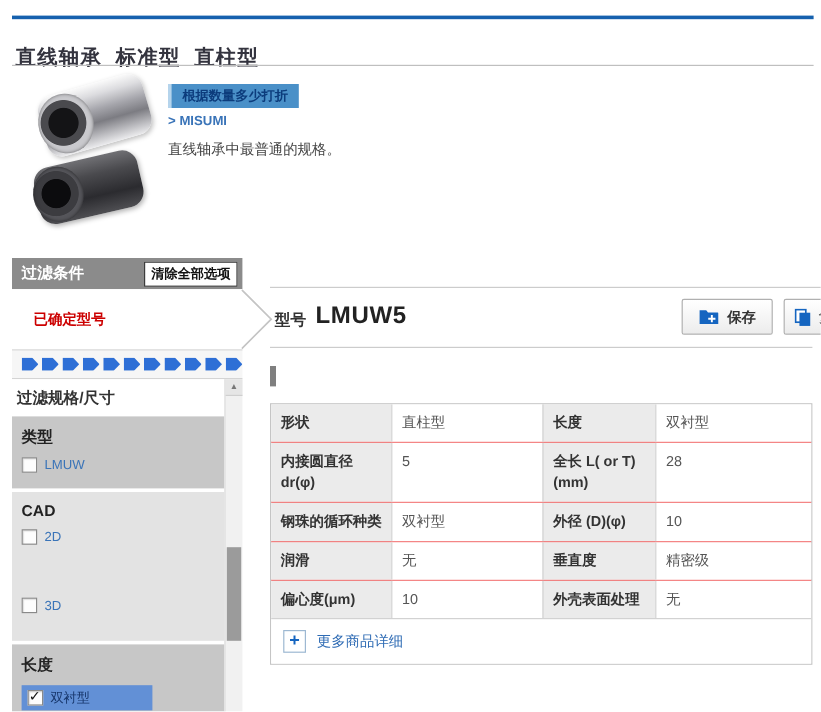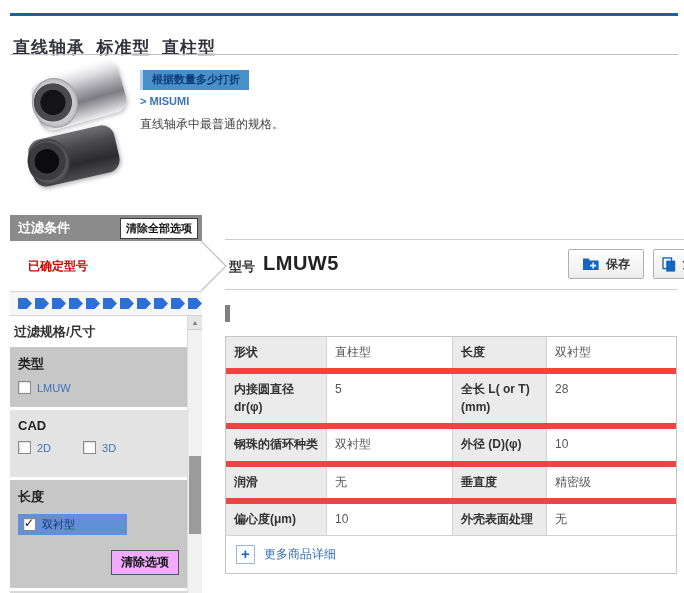--- a/index.html
+++ b/index.html
@@ -48,21 +48,21 @@
   .flow-arrow{width:14px;height:11px;background:#2e6fd6;flex:none;
               clip-path:polygon(0 0,62% 0,100% 50%,62% 100%,0 100%);}
   .sb-scroll{position:relative;height:278px;background:#fff;padding-right:15px;box-sizing:border-box;}
   .sb-heading{font-size:13px;font-weight:bold;color:#333;padding:7px 0 6px 4px;}
   .sb-block{padding:8px 8px 13px 8px;margin-bottom:3px;}
   .bg-dark{background:#c7c7c7;}
   .bg-light{background:#e3e3e3;}
   .bg-mid{background:#d8d8d8;}
   .sb-block-header{font-weight:bold;font-size:13px;color:#222;margin-bottom:8px;}
   .option-row{display:flex;align-items:center;gap:6px;font-size:11px;}
-  .cad-options{display:flex;gap:32px;padding-bottom:10px;}
+  .cad-options{display:flex;gap:44px;padding-bottom:10px;flex-direction:column;}
   .cb{width:11px;height:11px;background:#fdfdfd;border:1px solid #8a8a8a;position:relative;flex:none;
       box-shadow:inset 1px 1px 1px rgba(0,0,0,.12);cursor:pointer;}
   .cb.checked::after{content:"✓";position:absolute;left:0;top:-3px;font-size:12px;font-weight:bold;color:#111;}
   .opt-label{color:#3a74b8;cursor:pointer;}
   .selected-row{background:#6290d6;padding:3px 5px;display:flex;align-items:center;gap:6px;font-size:11px;}
   .sel-length{width:99px;}
   .sel-length .sel-label{color:#17366b;}
   .clear-btn-row{text-align:right;margin-top:15px;}
   .clear-btn{background:#f0abfc;border:1px solid #555;font-size:12px;font-weight:bold;color:#111;
              padding:3px 9px;cursor:pointer;font-family:inherit;}
@@ -81,21 +81,21 @@
            border-radius:2px;display:flex;align-items:center;justify-content:center;gap:7px;
            font-size:12px;font-weight:bold;color:#333;cursor:pointer;font-family:inherit;box-sizing:border-box;}
   .act-btn.copy{width:62px;}
   .main-divider{height:1px;background:#ccc;width:452px;}
   .section-head{margin-top:15px;display:flex;align-items:center;gap:8px;}
   .section-bar{width:5px;height:17px;background:#7f7f7f;}
   .section-title{font-size:13px;font-weight:bold;color:#333;}
 
   .spec-table{margin-top:14px;border:1px solid #c5c5c5;width:452px;box-sizing:border-box;background:#fff;}
   .trow{display:grid;grid-template-columns:100px 126px 94px 130px;}
-  .trow + .trow{border-top:6px solid #ef4444;}
+  .trow + .trow{border-top:1px solid #ef4444;}
   .tcell{padding:7px 8px;font-size:12px;line-height:1.45;box-sizing:border-box;}
   .tcell + .tcell{border-left:1px solid #d2d2d2;}
   .tlabel{background:#ebebeb;font-weight:bold;color:#333;}
   .tvalue{background:#fff;color:#555;}
   .more-row{border-top:1px solid #d2d2d2;padding:9px 10px;display:flex;align-items:center;gap:9px;background:#fff;}
   .plus-box{width:17px;height:17px;border:1px solid #9db8d2;background:#fff;color:#1565c0;font-size:15px;
             font-weight:bold;line-height:15px;text-align:center;flex:none;}
   .more-link{color:#2e6bb4;font-size:12px;cursor:pointer;}
 </style>
 </head>

